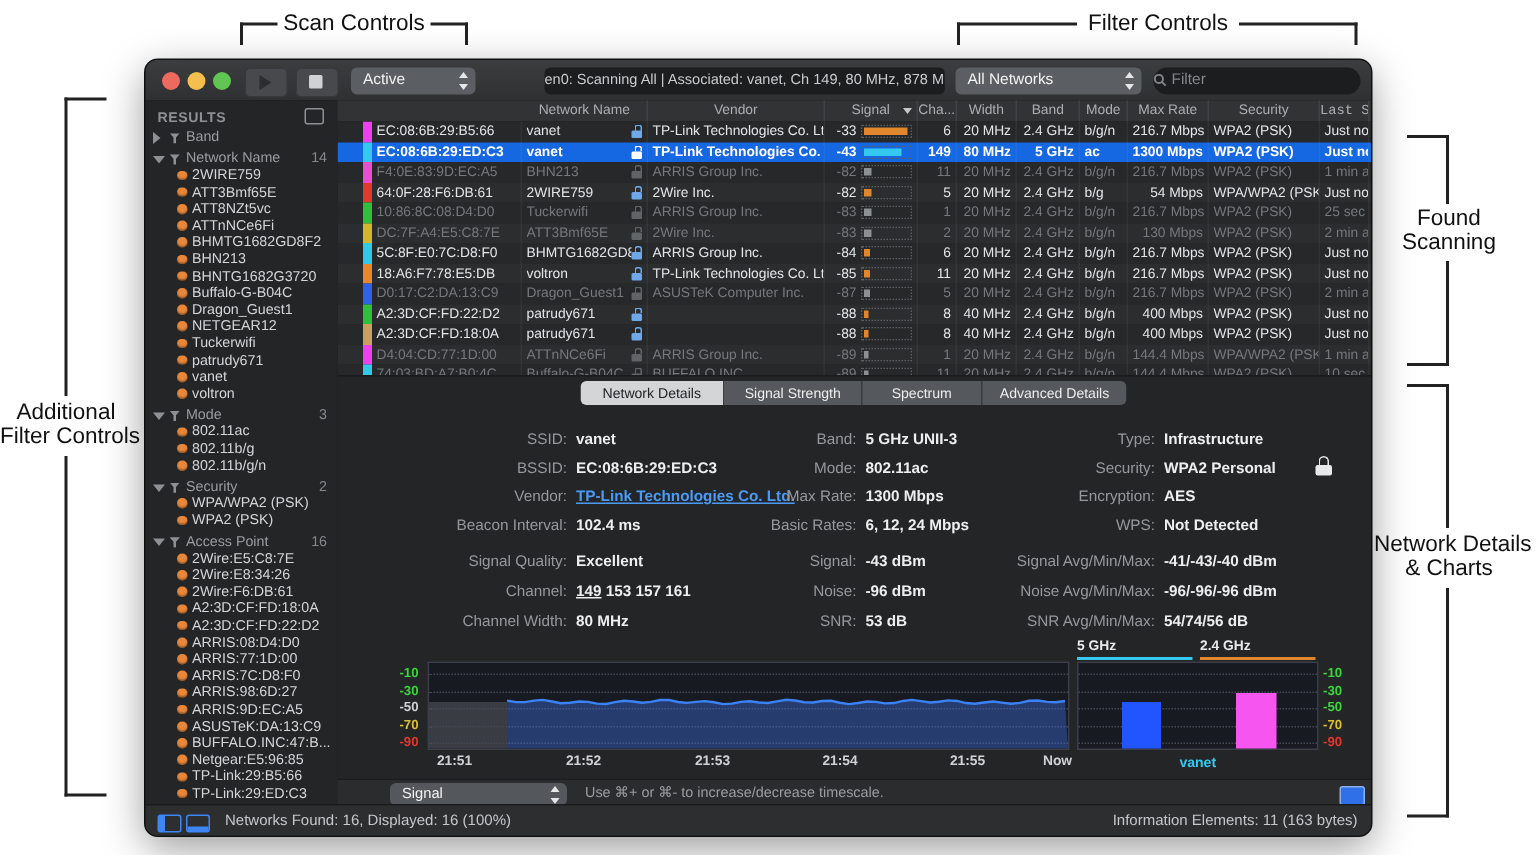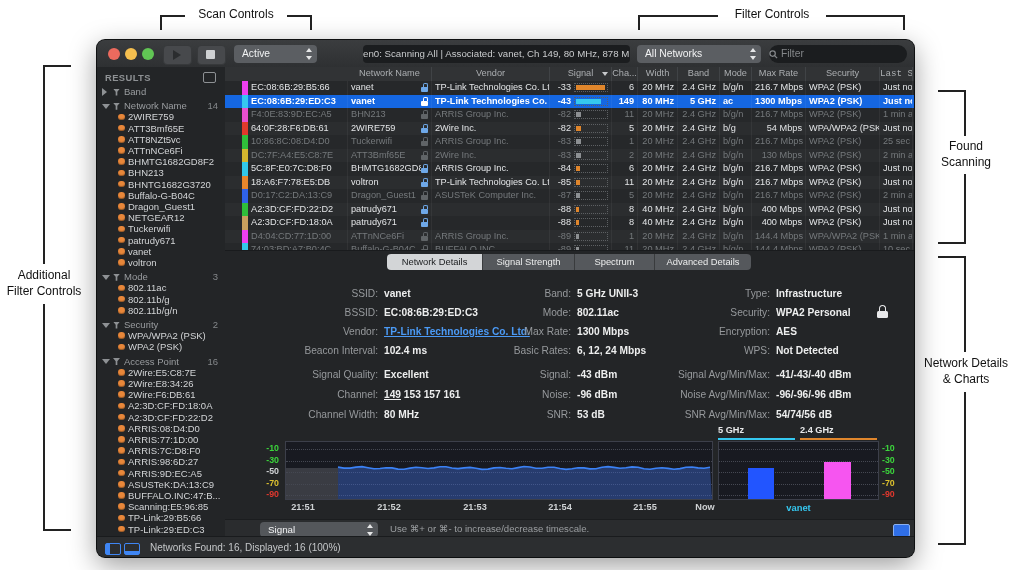--- a/index.html
+++ b/index.html
@@ -1,18 +1,18 @@
 <!DOCTYPE html>
 <html><head>
 <meta charset="utf-8">
 <style>
   html,body{margin:0;padding:0}
   body{width:1024px;height:570px;background:#ffffff;font-family:"Liberation Sans",sans-serif;position:relative;overflow:hidden;-webkit-font-smoothing:antialiased}
   .bkline{position:absolute;background:#222}
-  .anno{position:absolute;color:#111;font-size:12px;white-space:nowrap}
+  .anno{position:absolute;color:#111;font-size:15px;white-space:nowrap}
   .anno.ctr{text-align:center}
 
   
   #win{position:absolute;left:97px;top:40px;width:817px;height:517px;background:#232527;border-radius:8px;overflow:hidden;box-shadow:0 8px 28px rgba(0,0,0,.4),0 0 0 1px #121415}
   #toolbar{position:absolute;left:0;top:0;width:817px;height:27px;background:linear-gradient(#3b3d3f,#2e3032);border-bottom:1px solid #141617}
   .tl{position:absolute;top:7.5px;width:12px;height:12px;border-radius:50%}
   .tbtn{position:absolute;top:4.5px;width:27px;height:18px;background:#47494c;border:1px solid #37393b;border-radius:4px}
   .play-tri{position:absolute;left:9px;top:4px;width:0;height:0;border-top:5px solid transparent;border-bottom:5px solid transparent;border-left:8px solid #2b2d2f}
   .stop-sq{position:absolute;left:8px;top:4px;width:9px;height:9px;background:#cfd1d3;border-radius:1px}
   .popup{position:absolute;top:4.5px;height:18px;background:#5b5e62;border-radius:4px;color:#f2f3f4;font-size:10.3px;line-height:18px;padding-left:8px;box-sizing:border-box}
@@ -344,21 +344,21 @@
         <div class="srow sitem" style="top: 411.8px;">
           <div class="dot"></div>
           <div class="ilabel">ASUSTeK:DA:13:C9</div>
         </div>
         <div class="srow sitem" style="top: 423px;">
           <div class="dot"></div>
           <div class="ilabel">BUFFALO.INC:47:B...</div>
         </div>
         <div class="srow sitem" style="top: 434.2px;">
           <div class="dot"></div>
-          <div class="ilabel">Scanning:E5:96:85</div>
+          <div class="ilabel">Netgear:E5:96:85</div>
         </div>
         <div class="srow sitem" style="top: 445.4px;">
           <div class="dot"></div>
           <div class="ilabel">TP-Link:29:B5:66</div>
         </div>
         <div class="srow sitem" style="top: 456.6px;">
           <div class="dot"></div>
           <div class="ilabel">TP-Link:29:ED:C3</div>
         </div>
         <div class="srow sitem" style="top: 467.8px;">
@@ -782,14 +782,15 @@
   </div>
 
   <div id="statusbar">
     <div class="sicon" style="left:8px">
         <span class="inner-l"></span>
       </div>
     <div class="sicon" style="left:27px">
         <span class="inner-b"></span>
       </div>
     <div id="status-left">Networks Found: 16, Displayed: 16 (100%)</div>
+    <div id="status-right">Information Elements: 11 (163 bytes)</div>
   </div>
 </div>
 
 </body></html>

